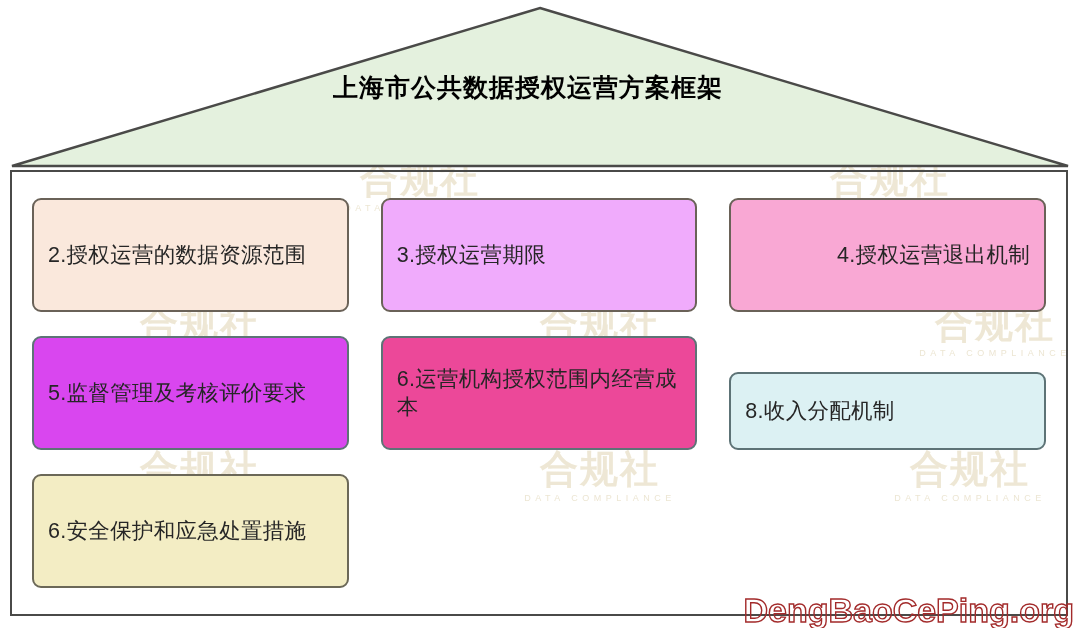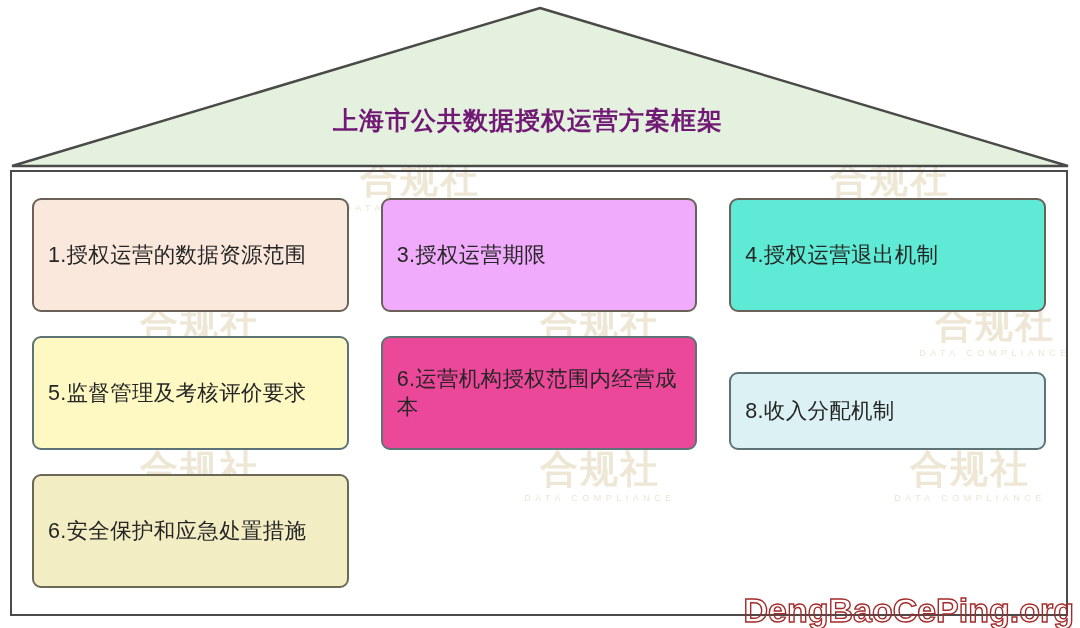--- a/index.html
+++ b/index.html
@@ -55,26 +55,26 @@
     position: absolute;
     left: 0;
     top: 0;
     width: 1080px;
     height: 175px;
     z-index: 2;
   }
   #roof-title {
     position: absolute;
     left: 0;
-    top: 104px;
+    top: 71px;
     width: 1056px;
     text-align: center;
     font-size: 25px;
     font-weight: 700;
-    color: #701a75;
+    color: #000000;
     letter-spacing: 1px;
     z-index: 4;
     white-space: nowrap;
   }
 
   #body-box {
     position: absolute;
     left: 10px;
     top: 170px;
     width: 1058px;
@@ -179,30 +179,30 @@
   <svg id="roof-svg" viewBox="0 0 1080 175" preserveAspectRatio="none">
     <polygon points="540,8 1068,166 12,166" fill="#e4f1de" stroke="#4a4a48" stroke-width="2.5" stroke-linejoin="miter"></polygon>
   </svg>
 
   <div id="roof-title">上海市公共数据授权运营方案框架</div>
 
   <div id="body-box"></div>
 
   <div id="grid">
     <div class="cell peach" style="background: rgb(250, 232, 220);">
-      <span class="cell-text">1.授权运营的数据资源范围</span>
+      <span class="cell-text">2.授权运营的数据资源范围</span>
     </div>
     <div class="cell peach" style="background: #f0abfc;">
       <span class="cell-text">3.授权运营期限</span>
     </div>
 
-    <div class="cell peach" style="background: #5eead4;">
+    <div class="cell peach" style="background: #f9a8d4; justify-content: flex-end;">
       <span class="cell-text">4.授权运营退出机制</span>
     </div>
-    <div class="cell blue" style="background: #fef9c3;">
+    <div class="cell blue" style="background: #d946ef;">
       <span class="cell-text">5.监督管理及考核评价要求</span>
     </div>
     <div class="cell blue" style="background: #ec4899;">
       <span class="cell-text">6.运营机构授权范围内经营成本</span>
     </div>
 
     <div class="cell blue" style="background: rgb(220, 241, 243); margin-top: 36px;">
       <span class="cell-text">8.收入分配机制</span>
     </div>
     <div class="cell yellow" style="background: rgb(243, 237, 196);">

